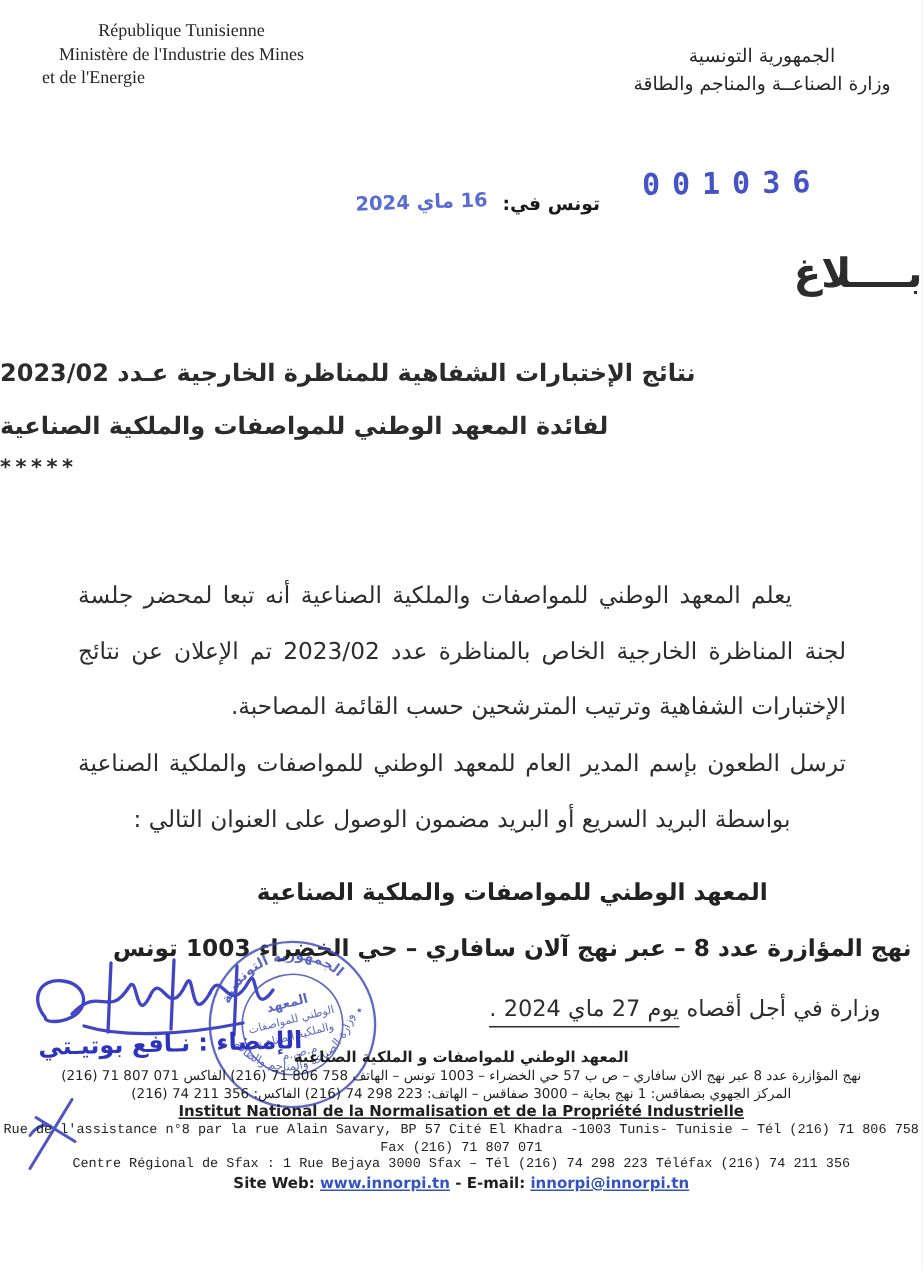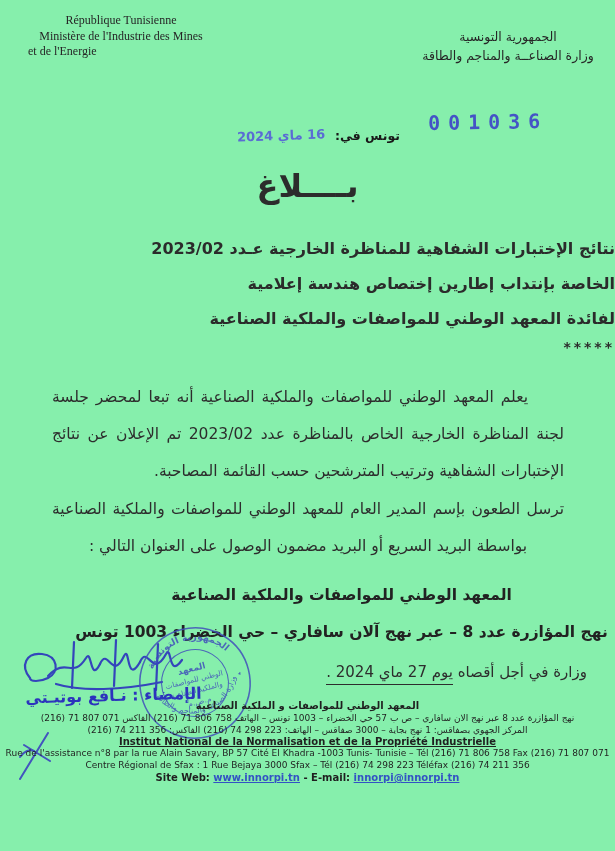--- a/index.html
+++ b/index.html
@@ -1,16 +1,16 @@
 <!DOCTYPE html>
 <html><head>
 <meta charset="utf-8">
 <style>
   html,body{margin:0;padding:0;background:#e9e9e9;}
-  #page{position:relative;width:615px;height:851px;background:#86efac;overflow:hidden;
+  #page{position:relative;width:615px;height:851px;background:#ffffff;overflow:hidden;
         font-family:"DejaVu Sans",sans-serif;color:#2e2e2e;}
 
   
   .hdr-left{position:absolute;left:22px;top:13px;width:198px;
             font-family:"Liberation Serif",serif;font-size:12px;color:#262626;line-height:1.3;}
   .hdr-left .l1,.hdr-left .l2{text-align:center;}
   .hdr-left .l3{text-align:left;padding-left:6px;}
 
   .hdr-logo{position:absolute;left:224px;top:14px;width:180px;text-align:center;}
   .dome{width:84px;height:41px;margin:0 auto;
@@ -31,23 +31,23 @@
   .stamp-number{position:absolute;left:428px;top:110px;
                 font-family:"DejaVu Sans Mono",monospace;font-weight:bold;font-size:20px;
                 letter-spacing:8px;color:#4453c6;transform:rotate(-1deg);}
   .date-row{position:absolute;left:220px;top:128px;width:180px;direction:rtl;
             display:flex;align-items:center;gap:10px;}
   .date-label{font-size:12.5px;font-weight:bold;color:#191919;white-space:nowrap;}
   .date-stamp{font-size:13px;font-weight:bold;color:#5a6cd4;white-space:nowrap;
               transform:rotate(-2deg);}
 
   
-  .doc-title{position:absolute;left:0;top:167px;width:100%;text-align:center;
-             font-size:32px;font-weight:bold;color:#2c2c2c;letter-spacing:1px;}
-  .subtitle{position:absolute;left:0;top:231px;width:100%;text-align:right;direction:rtl;
+  .doc-title{position:absolute;left:0;top:167px;width:100%;text-align:right;
+             font-size:27px;font-weight:bold;color:#2c2c2c;letter-spacing:1px;}
+  .subtitle{position:absolute;left:0;top:231px;width:100%;text-align:left;direction:rtl;
             font-weight:bold;font-size:16px;line-height:35px;color:#2b2b2b;}
   .stars{font-size:14px;letter-spacing:3px;font-weight:bold;line-height:22px;}
 
   
   .para{position:absolute;left:52px;width:512px;direction:rtl;text-align:justify;
         font-size:15.5px;line-height:37px;color:#2d2d2d;}
   .para1{top:379px;text-indent:36px;}
   .para2{top:491px;text-align-last:center;}
 
   .address{position:absolute;left:0;top:577px;width:100%;text-align:center;direction:rtl;
@@ -64,21 +64,21 @@
                transform:rotate(-1.5deg);letter-spacing:1px;}
   .round-stamp{position:absolute;left:136px;top:624px;opacity:.85;transform:rotate(-14deg);}
   .check-mark{position:absolute;left:14px;top:727px;}
 
   
   .footer{position:absolute;left:0;top:700px;width:100%;text-align:center;color:#1f1f1f;}
   .footer div{margin:0;}
   .f-ar-org{font-size:10px;font-weight:bold;direction:rtl;line-height:12px;}
   .f-ar{font-size:9px;direction:rtl;line-height:12px;}
   .f-fr-org{font-size:10px;font-weight:bold;line-height:12px;text-decoration:underline;}
-  .f-fr{font-size:9px;line-height:11.5px;}
+  .f-fr{font-size:9px;line-height:11.5px;font-family:Liberation Mono, monospace;}
   .f-web{font-size:10px;font-weight:bold;line-height:13px;margin-top:1px;}
   .f-link{color:#3352c4;text-decoration:underline;font-weight:bold;cursor:pointer;}
 </style>
 </head>
 <body>
 
 <div id="page">
 
   <div class="hdr-left">
     <div class="l1">République Tunisienne</div>
@@ -96,21 +96,20 @@
 
   <div class="date-row">
     <span class="date-label">تونس في:</span>
     <span class="date-stamp">16 ماي 2024</span>
   </div>
 
   <div class="doc-title">بــــلاغ</div>
 
   <div class="subtitle">
     <div>نتائج الإختبارات الشفاهية للمناظرة الخارجية عـدد 2023/02</div>
-    <div>الخاصة بإنتداب إطارين إختصاص هندسة إعلامية</div>
     <div>لفائدة المعهد الوطني للمواصفات والملكية الصناعية</div>
     <div class="stars">*****</div>
   </div>
 
   <div class="para para1">يعلم المعهد الوطني للمواصفات والملكية الصناعية أنه تبعا لمحضر جلسة لجنة المناظرة الخارجية الخاص بالمناظرة عدد 2023/02  تم الإعلان عن نتائج الإختبارات الشفاهية وترتيب المترشحين حسب القائمة المصاحبة.</div>
   <div class="para para2">ترسل الطعون بإسم المدير العام للمعهد الوطني للمواصفات والملكية الصناعية بواسطة البريد السريع أو البريد مضمون الوصول على العنوان التالي :</div>
 
   <div class="address">
     <div>المعهد الوطني للمواصفات والملكية الصناعية</div>
     <div>نهج المؤازرة عدد 8 – عبر نهج آلان سافاري – حي الخضراء   1003 تونس</div>

